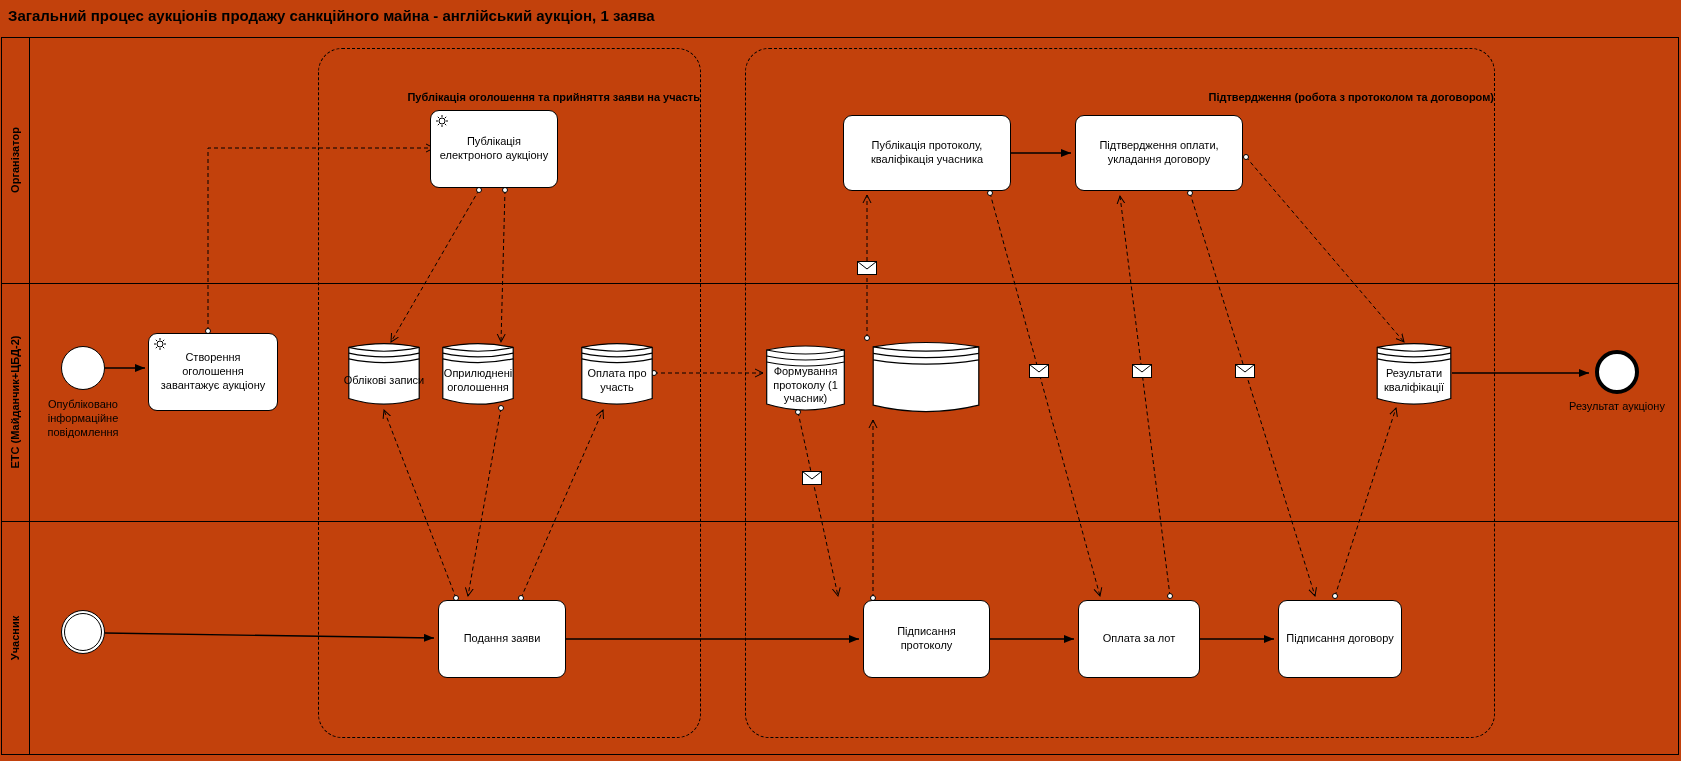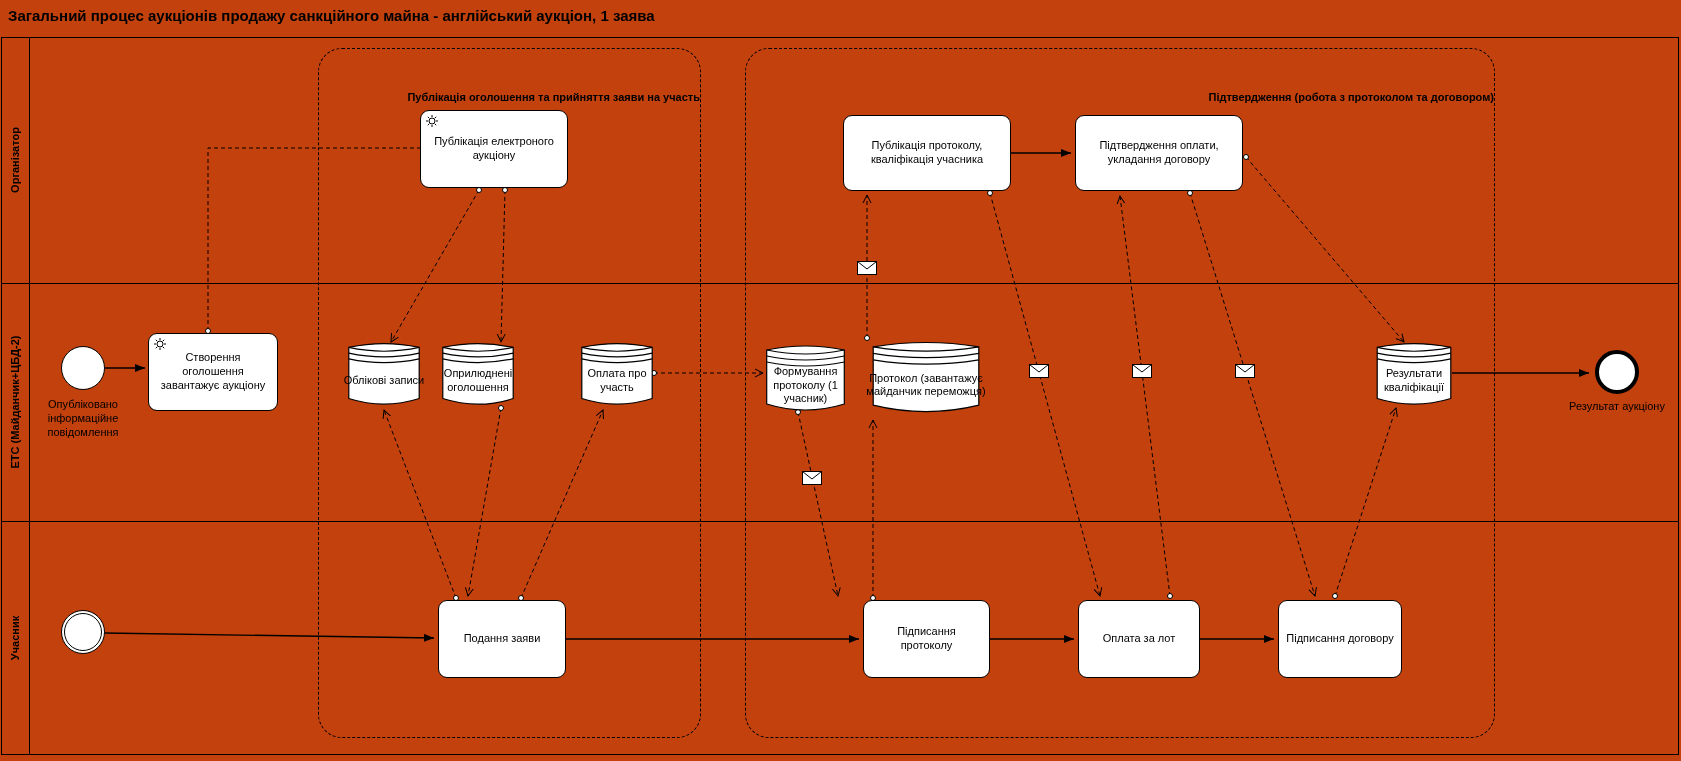--- a/index.html
+++ b/index.html
@@ -121,21 +121,21 @@
           <line x1="11" y1="7" x2="13" y2="7"></line>
           <line x1="2.8" y1="2.8" x2="4.2" y2="4.2"></line>
           <line x1="9.8" y1="9.8" x2="11.2" y2="11.2"></line>
           <line x1="2.8" y1="11.2" x2="4.2" y2="9.8"></line>
           <line x1="9.8" y1="4.2" x2="11.2" y2="2.8"></line>
         </svg>
     </span>
     <span>Створення оголошення завантажує аукціону</span>
   </div>
 
-  <div class="task" style="left:420px;top:110px;width:148px;height:78px">
+  <div class="task" style="left:430px;top:110px;width:128px;height:78px">
     <span class="gear">
       <svg width="14" height="14" viewBox="0 0 14 14" stroke="#000" stroke-width="1" fill="none">
           <circle cx="7" cy="7" r="3"></circle>
           <line x1="7" y1="1" x2="7" y2="3"></line>
           <line x1="7" y1="11" x2="7" y2="13"></line>
           <line x1="1" y1="7" x2="3" y2="7"></line>
           <line x1="11" y1="7" x2="13" y2="7"></line>
           <line x1="2.8" y1="2.8" x2="4.2" y2="4.2"></line>
           <line x1="9.8" y1="9.8" x2="11.2" y2="11.2"></line>
           <line x1="2.8" y1="11.2" x2="4.2" y2="9.8"></line>
@@ -199,21 +199,20 @@
         <path class="cyl-lines" d="M10,10 Q50,18 90,10 M10,16 Q50,24 90,16 M10,22 Q50,30 90,22"></path>
       </svg>
     <span class="ds-label">Формування протоколу (1 учасник)</span>
   </div>
 
   <div class="datastore" style="left:860px;top:336px;width:132px;height:80px">
     <svg class="cyl" viewBox="0 0 100 74" preserveAspectRatio="none">
         <path class="cyl-body" d="M10,10 Q50,2 90,10 L90,64 Q50,76 10,64 Z"></path>
         <path class="cyl-lines" d="M10,10 Q50,18 90,10 M10,16 Q50,24 90,16 M10,22 Q50,30 90,22"></path>
       </svg>
-    <span class="ds-label">Протокол (завантажує майданчик переможця)</span>
   </div>
 
   <div class="datastore" style="left:1368px;top:338px;width:92px;height:70px">
     <svg class="cyl" viewBox="0 0 100 74" preserveAspectRatio="none">
         <path class="cyl-body" d="M10,10 Q50,2 90,10 L90,64 Q50,76 10,64 Z"></path>
         <path class="cyl-lines" d="M10,10 Q50,18 90,10 M10,16 Q50,24 90,16 M10,22 Q50,30 90,22"></path>
       </svg>
     <span class="ds-label">Результати кваліфікації</span>
   </div>
 

